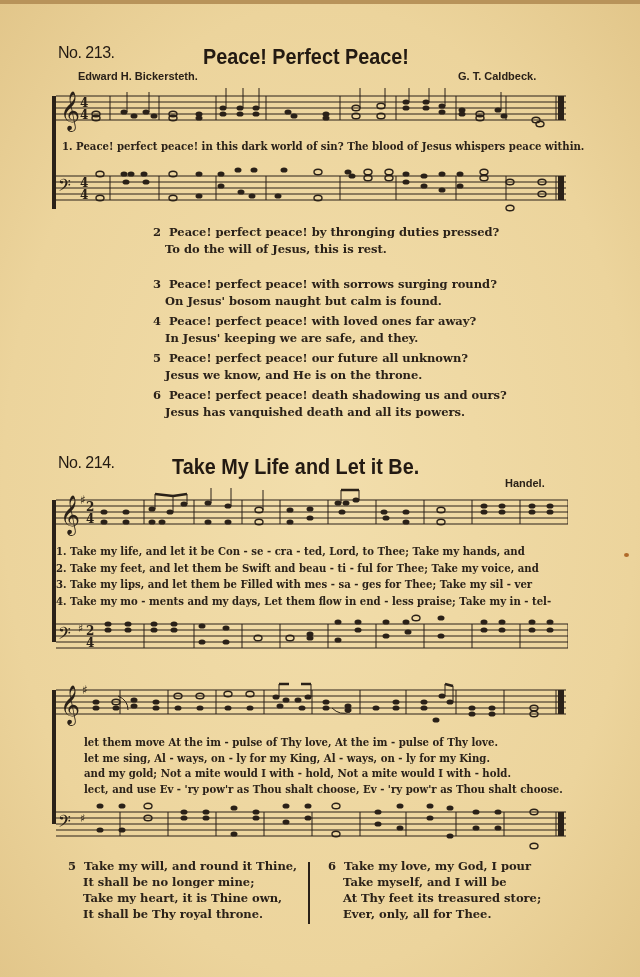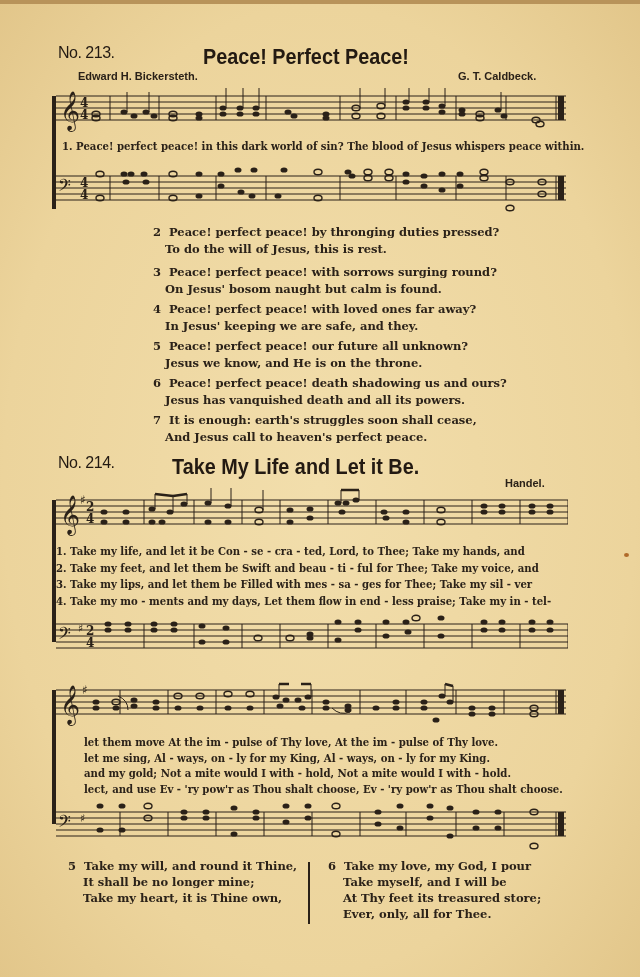--- a/index.html
+++ b/index.html
@@ -178,26 +178,25 @@
       <ellipse cx="428" cy="18" rx="4" ry="2.8" fill="none" stroke="#2a2118" stroke-width="1.4"></ellipse>
       <ellipse cx="454" cy="22" rx="4" ry="2.8" fill="none" stroke="#2a2118" stroke-width="1.4"></ellipse>
       <ellipse cx="454" cy="48" rx="4" ry="2.8" fill="none" stroke="#2a2118" stroke-width="1.4"></ellipse>
       <ellipse cx="486" cy="22" rx="4" ry="2.8" fill="none" stroke="#2a2118" stroke-width="1.4"></ellipse>
       <ellipse cx="486" cy="34" rx="4" ry="2.8" fill="none" stroke="#2a2118" stroke-width="1.4"></ellipse>
     </g>
   </svg>
 </div>
 
 <div class="abs verse" style="left:153px;top:224px;">
-  <div style="margin-bottom:6px"><span class="num">2</span> <span>Peace! perfect peace! by thronging duties pressed?</span><span class="ind">To do the will of Jesus, this is rest.</span></div>
+  <div style="margin-bottom:18px"><span class="num">2</span> <span>Peace! perfect peace! by thronging duties pressed?</span><span class="ind">To do the will of Jesus, this is rest.</span></div>
   <div style="margin-bottom:3px"><span class="num">3</span> <span>Peace! perfect peace! with sorrows surging round?</span><span class="ind">On Jesus' bosom naught but calm is found.</span></div>
   <div style="margin-bottom:3px"><span class="num">4</span> <span>Peace! perfect peace! with loved ones far away?</span><span class="ind">In Jesus' keeping we are safe, and they.</span></div>
   <div style="margin-bottom:3px"><span class="num">5</span> <span>Peace! perfect peace! our future all unknown?</span><span class="ind">Jesus we know, and He is on the throne.</span></div>
   <div style="margin-bottom:3px"><span class="num">6</span> <span>Peace! perfect peace! death shadowing us and ours?</span><span class="ind">Jesus has vanquished death and all its powers.</span></div>
-  <div><span class="num">7</span> <span>It is enough: earth's struggles soon shall cease,</span><span class="ind">And Jesus call to heaven's perfect peace.</span></div>
 </div>
 
 <div class="abs hymn-no" style="left:58px;top:454px;">No. 214.</div>
 <div class="abs hymn-title" style="left:172px;top:454px;">Take My Life and Let it Be.</div>
 <div class="abs credit" style="left:505px;top:477px;">Handel.</div>
 
 <div class="abs staff" style="left:56px;top:488px;">
   <svg width="512" height="52" viewBox="0 0 512 52">
     <g stroke="#2a2118" stroke-width="1">
       <line x1="0" y1="12" x2="512" y2="12"></line>
@@ -490,20 +489,21 @@
       <ellipse cx="478" cy="14" rx="4" ry="2.8" fill="none" stroke="#2a2118" stroke-width="1.4"></ellipse>
       <ellipse cx="478" cy="48" rx="4" ry="2.8" fill="none" stroke="#2a2118" stroke-width="1.4"></ellipse>
     </g>
   </svg>
 </div>
 
 <div class="abs verse" style="left:68px;top:858px;line-height:16px;">
   <div><span class="num">5</span> <span>Take my will, and round it Thine,</span></div>
   <div style="padding-left:15px">It shall be no longer mine;</div>
   <div style="padding-left:15px">Take my heart, it is Thine own,</div>
+  <div style="padding-left:15px">It shall be Thy royal throne.</div>
 </div>
 <div class="divider" style="left:308px;top:862px;height:62px;"></div>
 <div class="abs verse" style="left:328px;top:858px;line-height:16px;">
   <div><span class="num">6</span> <span>Take my love, my God, I pour</span></div>
   <div style="padding-left:15px">Take myself, and I will be</div>
   <div style="padding-left:15px">At Thy feet its treasured store;</div>
   <div style="padding-left:15px">Ever, only, all for Thee.</div>
 </div>
 
 <div class="stain" style="left:624px;top:553px;"></div>

